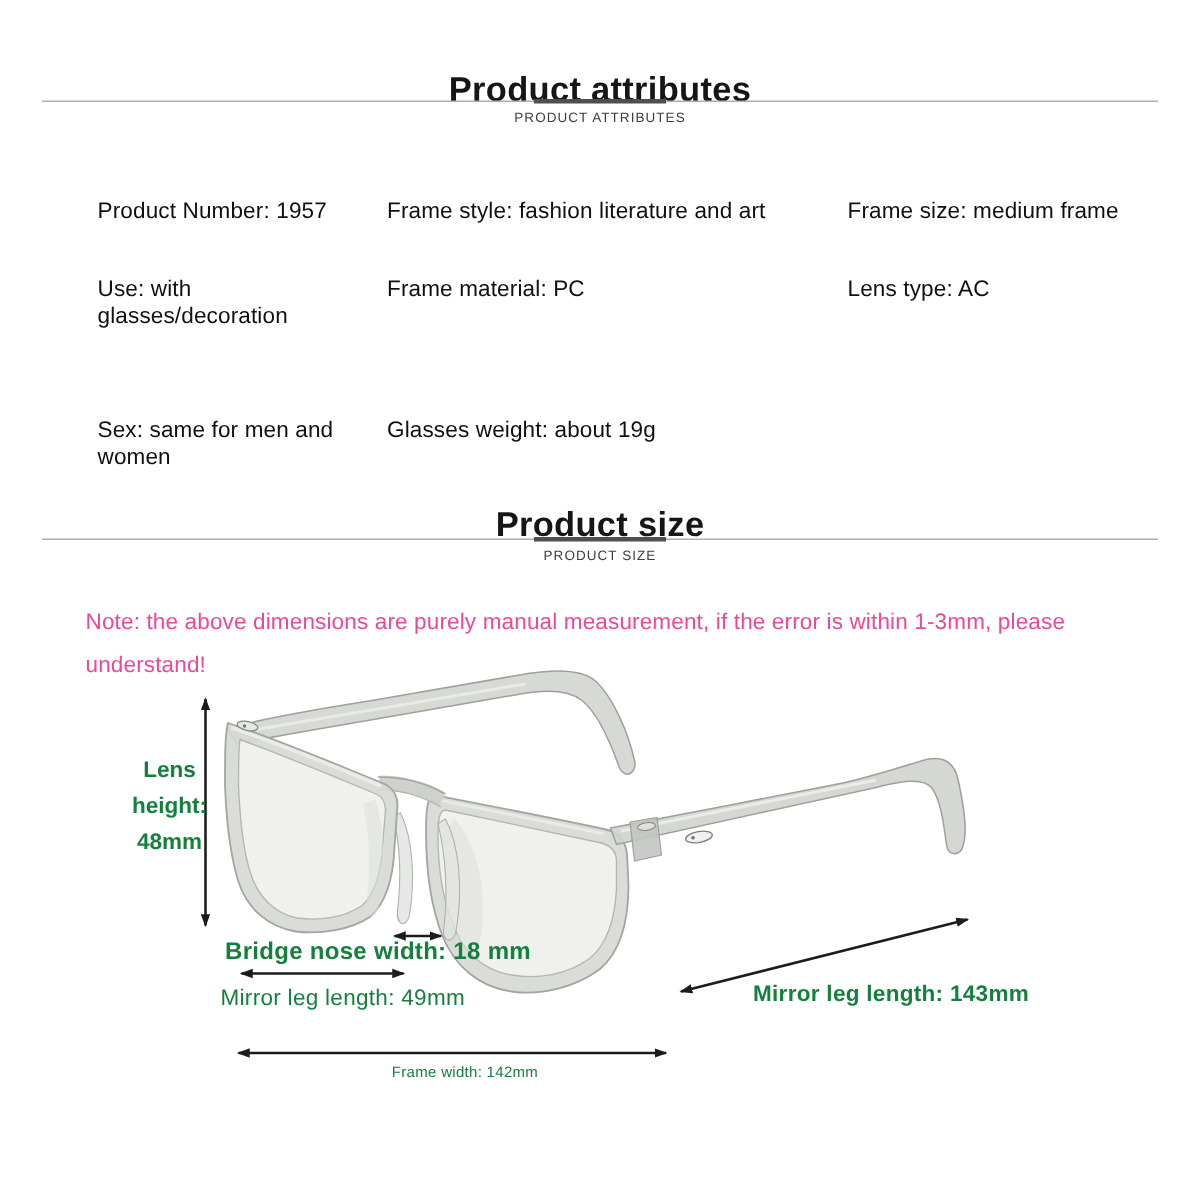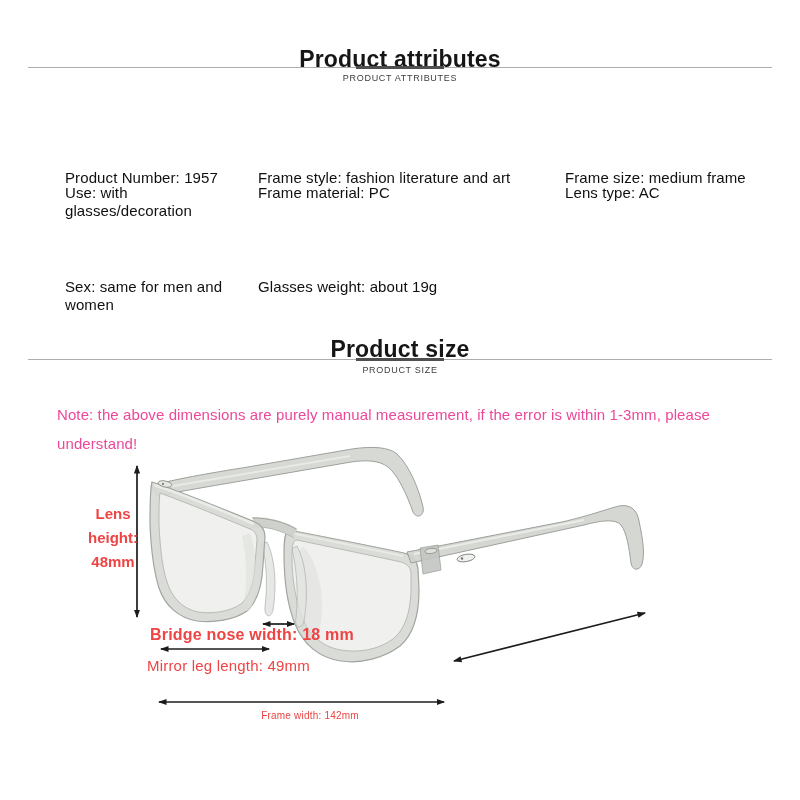--- a/index.html
+++ b/index.html
@@ -25,29 +25,29 @@
     position:absolute;left:0;width:800px;text-align:center;
     font-size:9px;letter-spacing:.7px;color:#3d3d3d;
   }
   #attr-subtitle{top:73px;}
   #size-subtitle{top:365px;}
 
   .attr-cell{
     position:absolute;font-size:15px;font-weight:500;line-height:18px;color:#101010;
     letter-spacing:.1px;
   }
-  .r0{top:132px;margin-top:37px;} .r1{top:184px;} .r2{top:237px;margin-top:41px;}
+  .r0{top:132px;} .r1{top:184px;} .r2{top:237px;margin-top:41px;}
   .c0{left:65px;width:162px;} .c1{left:258px;width:300px;} .c2{left:565px;width:220px;}
 
   .note{
     position:absolute;left:57px;top:385px;width:700px;
     font-size:15px;font-weight:400;line-height:29px;color:#ec4899;letter-spacing:.1px;
   }
 
-  .fig-label{position:absolute;color:#ef4444;white-space:nowrap;}
+  .fig-label{position:absolute;color:#15803d;white-space:nowrap;}
   #lens-height-label{
     left:82px;top:503px;width:62px;text-align:center;
     font-size:15px;font-weight:700;line-height:24px;white-space:normal;
   }
   #bridge-label{left:150px;top:626px;font-size:16px;font-weight:700;letter-spacing:.2px;}
   #temple49-label{left:147px;top:657px;font-size:15px;font-weight:400;letter-spacing:.2px;text-align:center;}
   #temple143-label{left:502px;top:654px;font-size:15px;font-weight:600;letter-spacing:.2px;}
   #framewidth-label{left:310px;top:710px;transform:translateX(-50%);font-size:10px;font-weight:400;letter-spacing:.2px;}
 
   #figure-area{position:absolute;left:0;top:430px;width:800px;height:370px;}
@@ -152,20 +152,21 @@
         <line x1="263" y1="194" x2="294" y2="194" marker-start="url(#ah)" marker-end="url(#ah)"></line>
         <line x1="161" y1="219" x2="269" y2="219" marker-start="url(#ah)" marker-end="url(#ah)"></line>
         <line x1="454" y1="231" x2="645" y2="183" marker-start="url(#ah)" marker-end="url(#ah)"></line>
         <line x1="159" y1="272" x2="444" y2="272" marker-start="url(#ah)" marker-end="url(#ah)"></line>
       </g>
     </svg>
 
     <div id="lens-height-label" class="fig-label">Lens height: 48mm</div>
     <div id="bridge-label" class="fig-label">Bridge nose width: 18 mm</div>
     <div id="temple49-label" class="fig-label">Mirror leg length: 49mm</div>
+    <div id="temple143-label" class="fig-label">Mirror leg length: 143mm</div>
     <div id="framewidth-label" class="fig-label">Frame width: 142mm</div>
   </div>
 </div>
 
 <style>
   
   #lens-height-label{top:72px;}
   #bridge-label{top:196px;}
   #temple49-label{top:227px;}
   #temple143-label{top:224px;}

